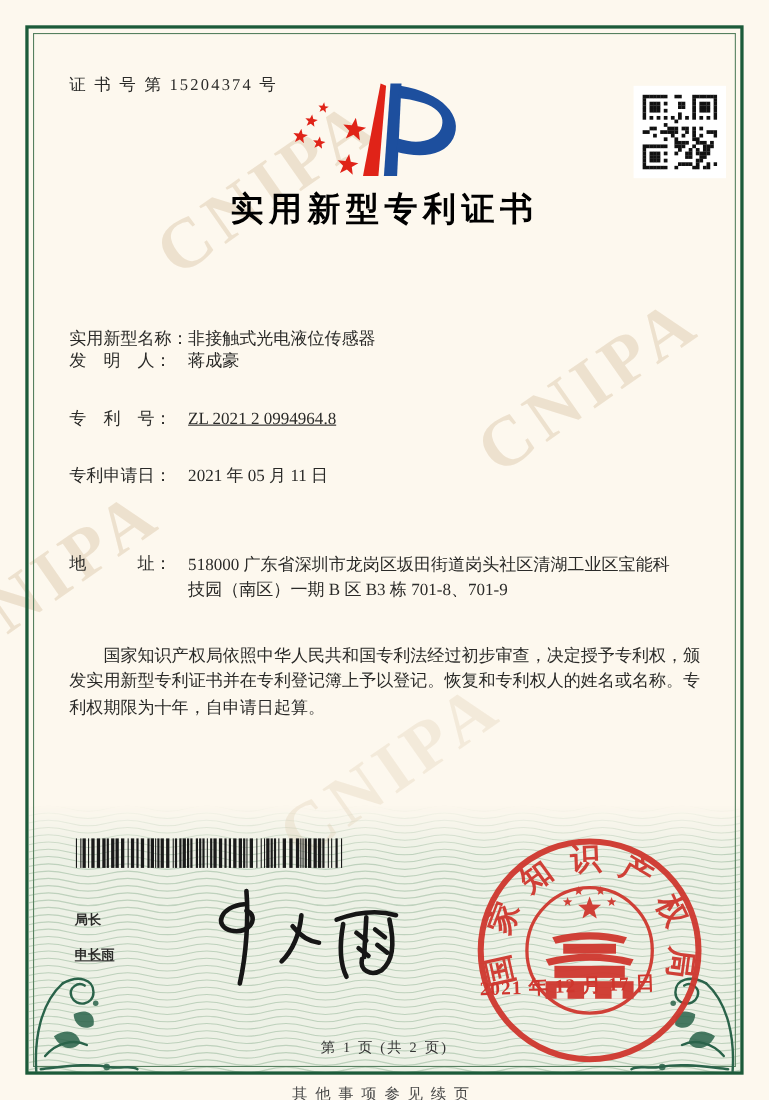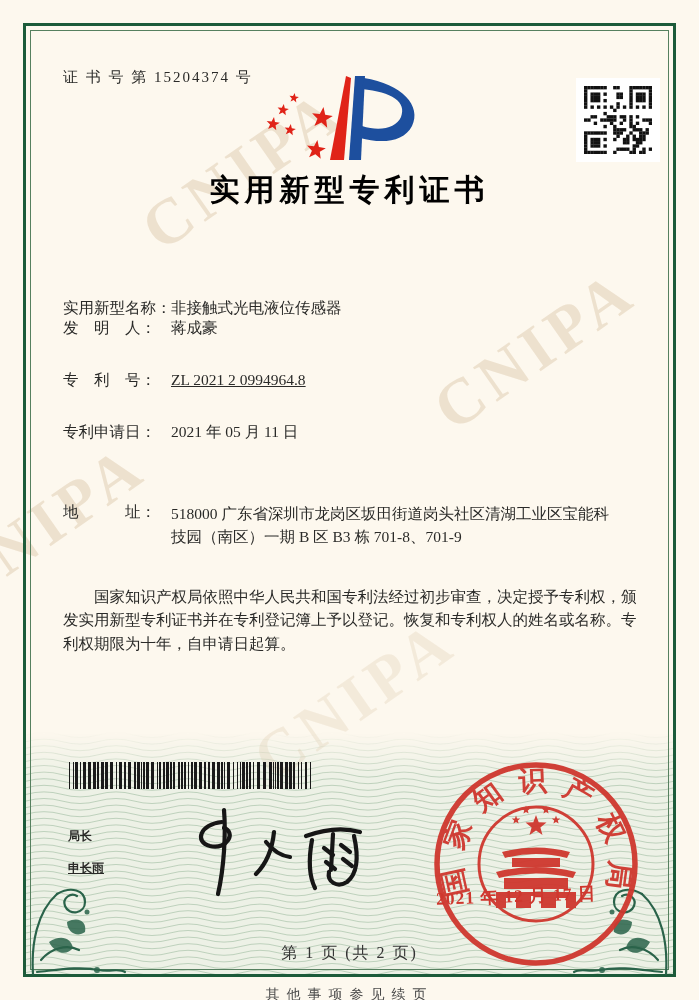--- a/index.html
+++ b/index.html
@@ -36,21 +36,21 @@
     line-height:23.3px; z-index:4;}
   .paras p{margin:0; text-indent:2em;}
   #barcode{position:absolute; left:68px; top:762px; z-index:4;}
   .sig-title{position:absolute; left:68px; top:828px; font-size:12px; font-weight:bold; z-index:4;}
   .sig-name{position:absolute; left:68px; top:860px; font-size:12px; font-weight:bold; z-index:4;text-decoration:underline;}
   #signature{position:absolute; left:178px; top:802px; z-index:4;}
   #seal{position:absolute; left:428px; top:756px; z-index:5; opacity:.95;}
   .seal-date{position:absolute; left:436px; top:884px; font-size:17.5px; font-weight:bold;
     letter-spacing:1px; color:var(--red); transform:rotate(-2deg); z-index:6; white-space:nowrap;}
   .page-no{position:absolute; left:0; top:943px; width:699px; text-align:center;
-    font-size:16px; letter-spacing:2px; color:#333; z-index:4;}
+    font-size:13px; letter-spacing:2px; color:#333; z-index:4;}
   .continuation{position:absolute; left:0; top:986px; width:699px; text-align:center;
     font-size:14px; letter-spacing:7px; color:#4a4a4a; z-index:4;}
   .corner{position:absolute; z-index:4;}
 </style>
 </head>
 <body>
 
 <div class="page">
 
   <svg id="waves" viewBox="0 0 647 243">

